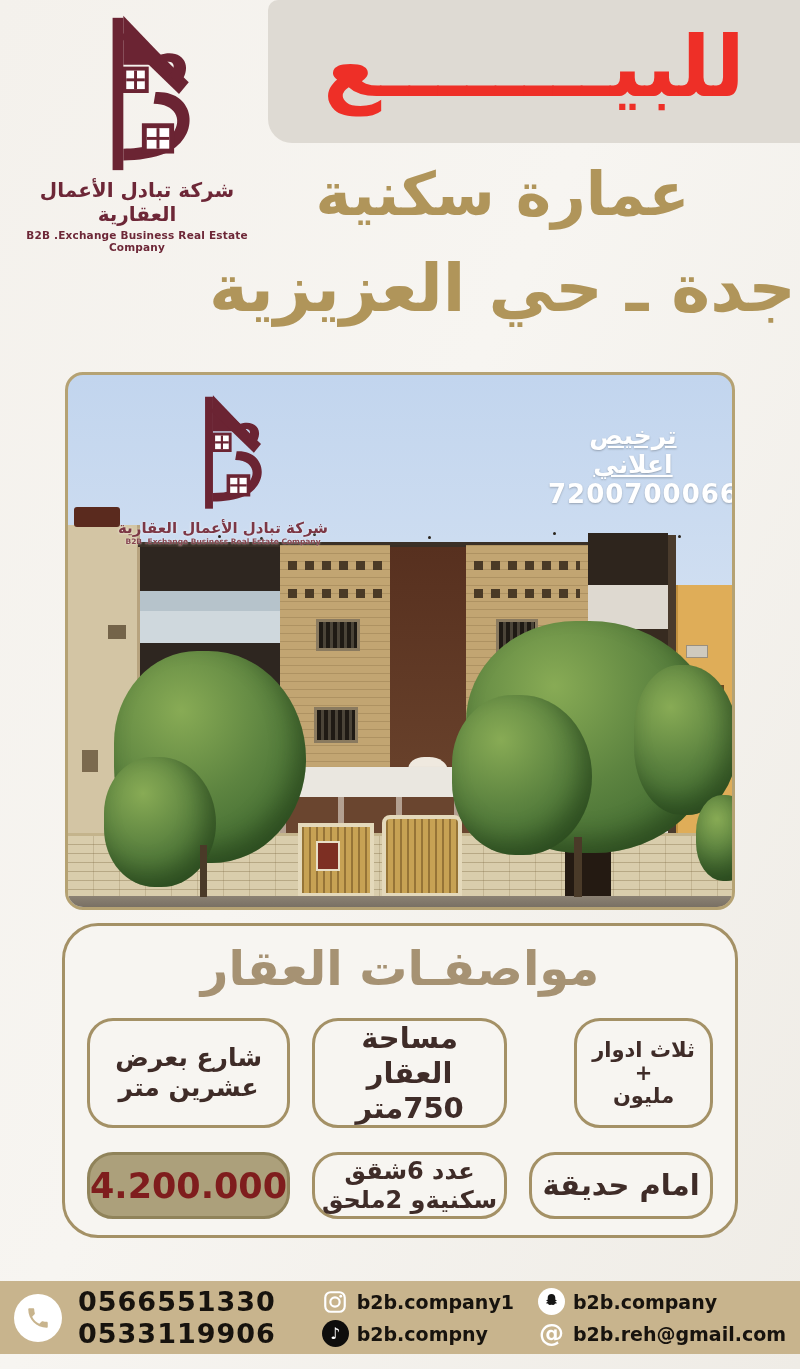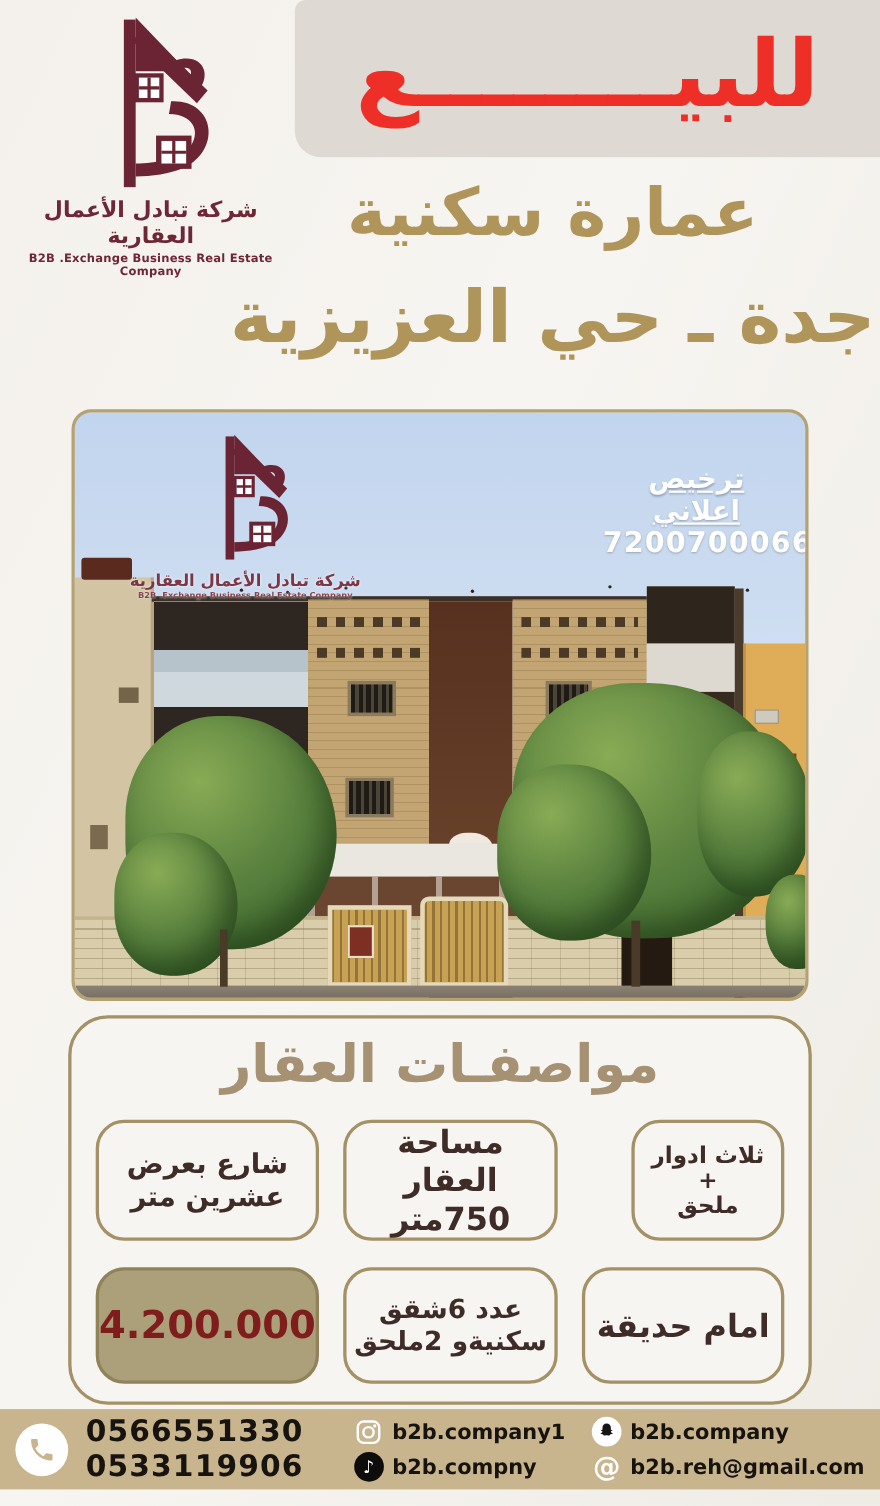--- a/index.html
+++ b/index.html
@@ -100,21 +100,21 @@
   .street{ left:0; top:521px; width:100%; height:17px;
     background:linear-gradient(180deg,#8b8173,#6f675c); }
   .tree{ position:absolute; border-radius:46% 54% 52% 48%;
     background:radial-gradient(circle at 35% 28%,#88ab55 0%,#5d8440 45%,#416b31 80%,#39592b 100%);
     box-shadow:inset -10px -14px 24px rgba(20,40,10,.45); }
   .trunk{ position:absolute; background:#4a3a28; }
   .birds{ left:150px; top:160px; width:3px; height:3px; background:#2a241c; border-radius:50%;
     box-shadow:42px 2px 0 #2a241c, 95px -2px 0 #2a241c, 210px 1px 0 #2a241c, 335px -3px 0 #2a241c, 460px 0 0 #2a241c; }
 
   
-  .specs{ position:absolute; left:62px; top:923px; width:676px; height:354px;
+  .specs{ position:absolute; left:62px; top:923px; width:676px; height:315px;
     border:3px solid #a49166; border-radius:36px; background:#f7f5f1; }
   .specs-title{ text-align:center; direction:rtl; color:#a69273; font-weight:bold; font-size:48px; margin-top:14px; }
   .specs-grid{ position:absolute; left:22px; right:22px; top:92px; bottom:16px;
     display:grid; grid-template-columns:1fr 1.06fr 1fr; grid-template-rows:1fr 1fr;
     gap:24px 22px; direction:rtl; }
   .spec-box{ border:3px solid #a49166; border-radius:26px; background:#f7f5f1;
     display:flex; flex-direction:column; align-items:center; justify-content:center;
     color:#3f2c28; font-weight:bold; direction:rtl; text-align:center; line-height:1.2; }
   .spec-box.s0{ font-size:21px; line-height:1.1;margin-left:45px; }
   .spec-box.s1{ font-size:29px; }
@@ -275,21 +275,21 @@
       <div class="num">7200700066</div>
     </div>
   </div>
 
   <div class="specs">
     <div class="specs-title">مواصفـات العقار</div>
     <div class="specs-grid">
       <div class="spec-box s0">
         <span>ثلاث ادوار</span>
         <span>+</span>
-        <span>ملحق</span>
+        <span>مليون</span>
       </div>
       <div class="spec-box s1">
         <span>مساحة العقار</span>
         <span>750متر</span>
       </div>
       <div class="spec-box s2">
         <span>شارع بعرض</span>
         <span>عشرين متر</span>
       </div>
       <div class="spec-box s3">

